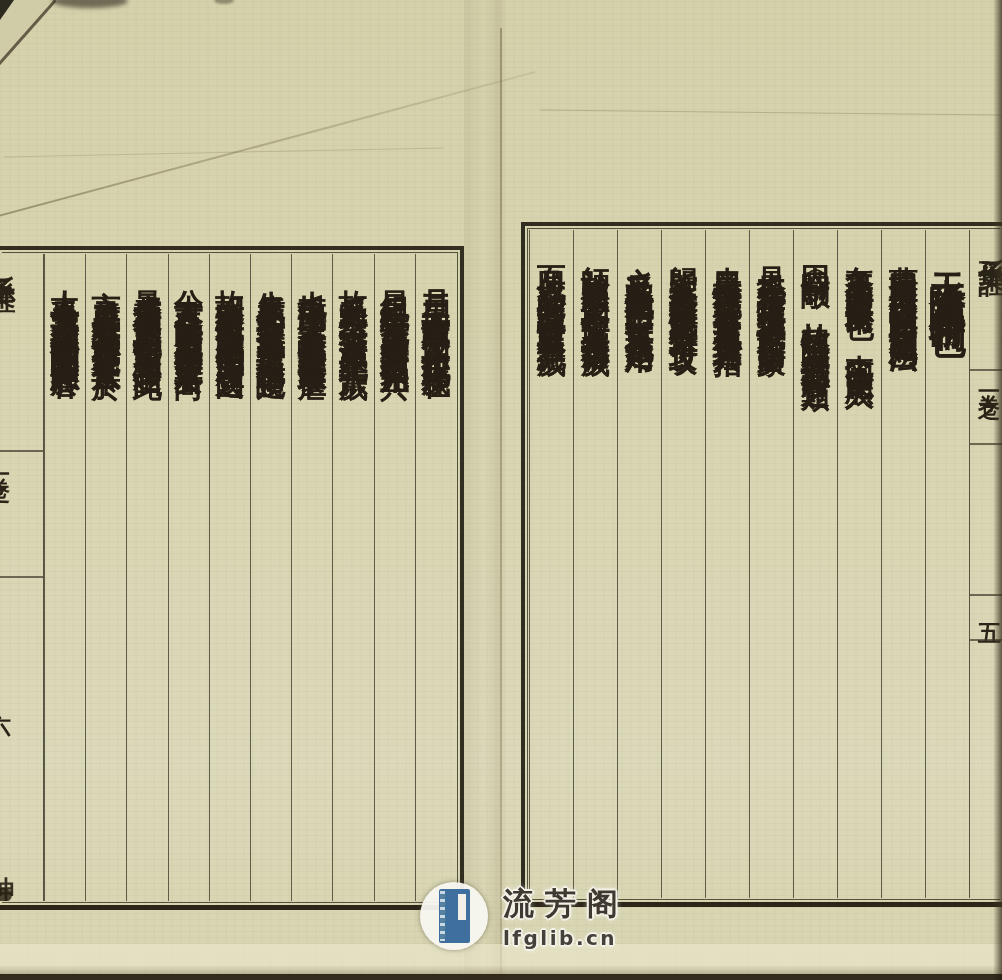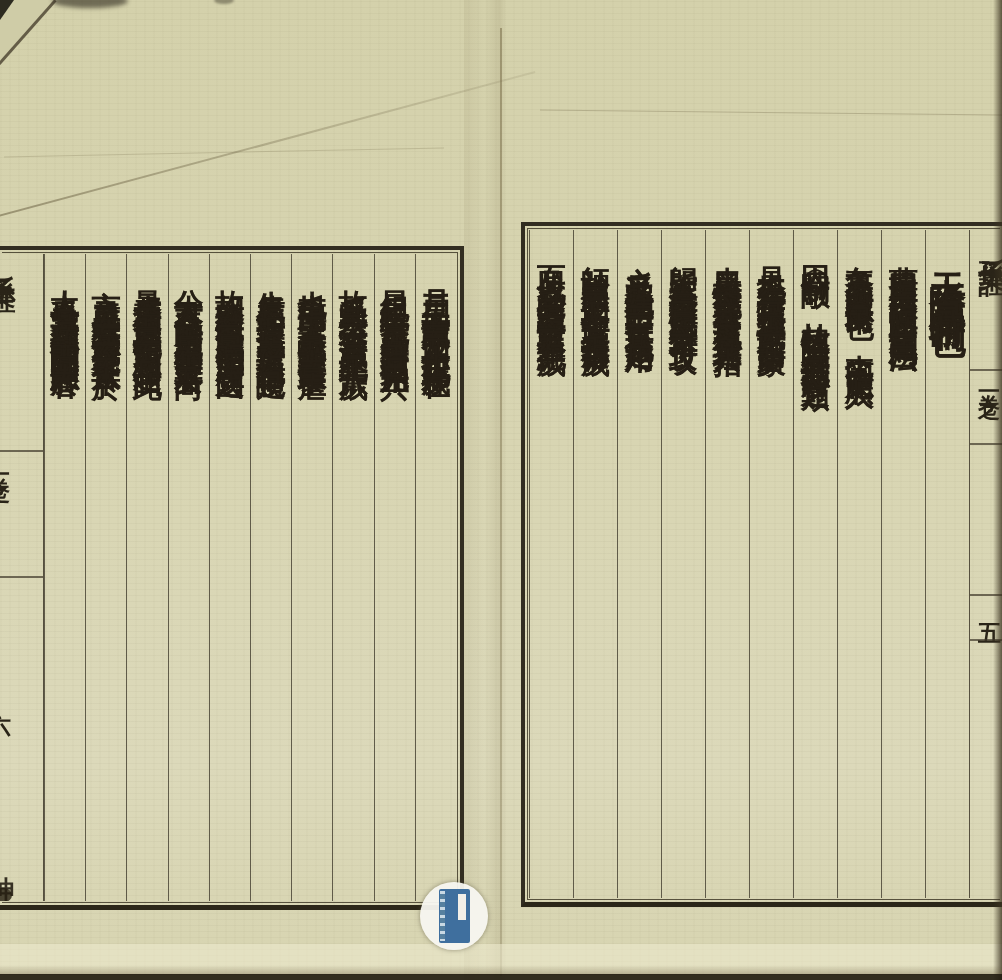--- a/index.html
+++ b/index.html
@@ -210,18 +210,22 @@
   <div class="smudge-1"></div>
   <div class="smudge-2"></div>
 
   <div class="watermark">
     <div class="wm-badge">
       <div class="wm-book">
         <div class="wm-seal"></div>
         <div class="wm-seal2"></div>
       </div>
     </div>
+    <div class="wm-text">
+      <span class="wm-name">流芳阁</span>
+      <span class="wm-url">lfglib.cn</span>
+    </div>
   </div>
 
   <div class="edge-right"></div>
   <div class="edge-bottom-fade"></div>
   <div class="edge-bottom"></div>
 </div>
 
 </body></html>

